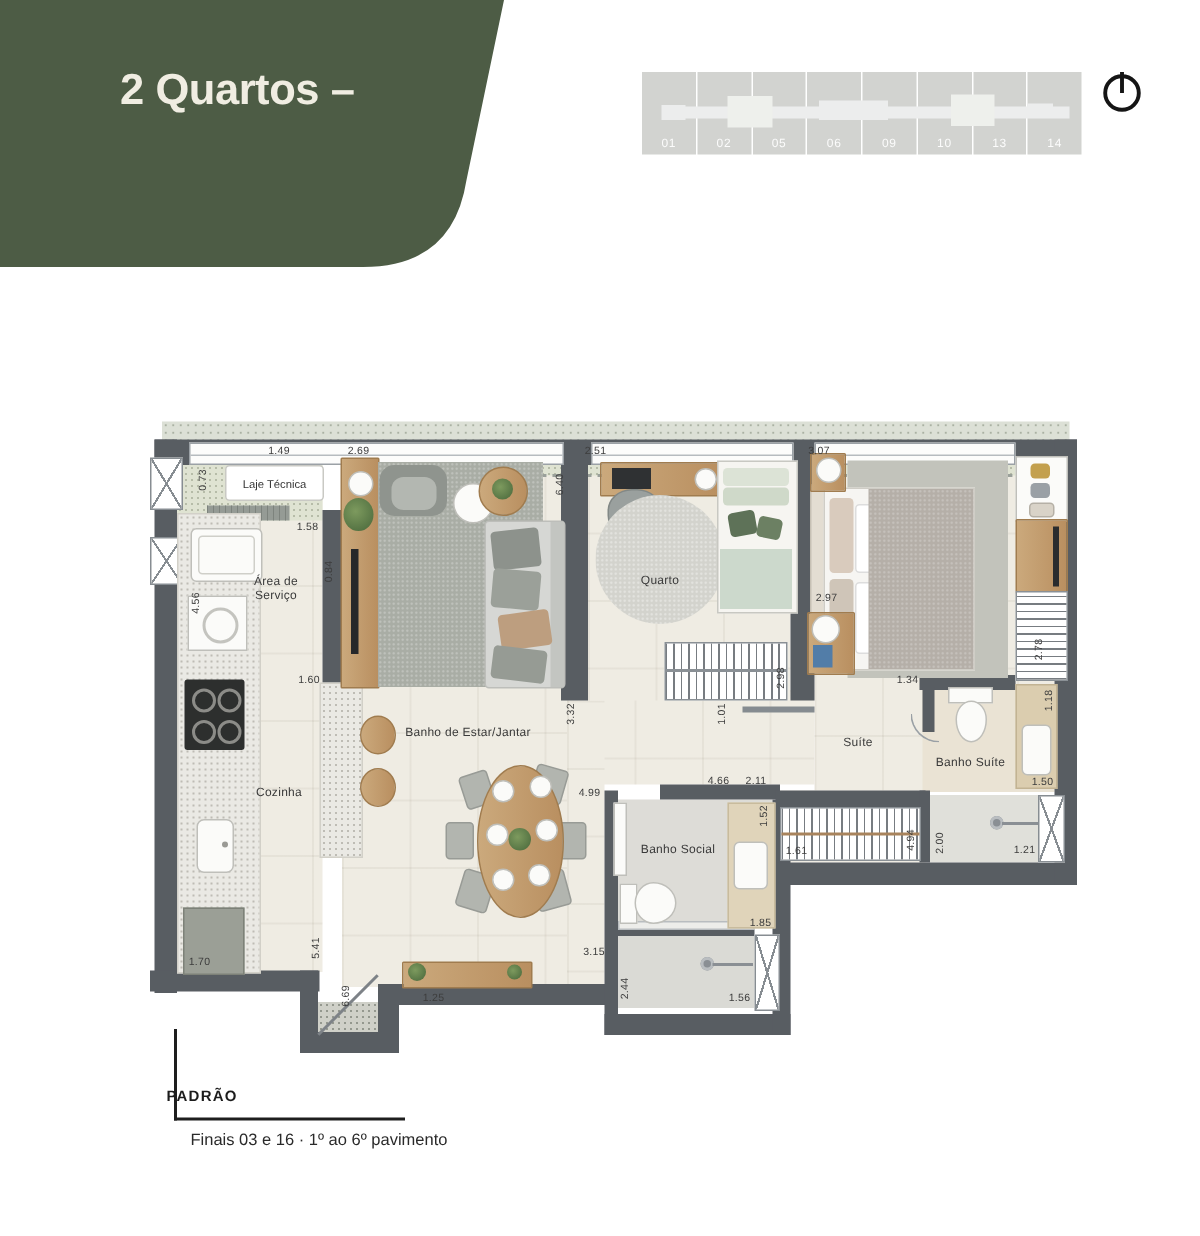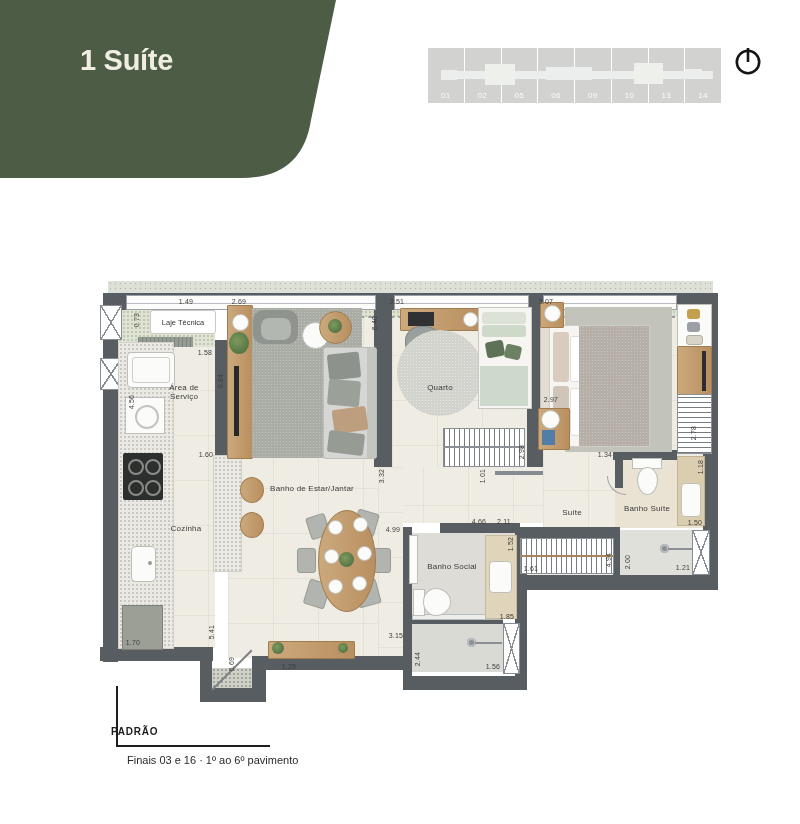--- a/index.html
+++ b/index.html
@@ -47,21 +47,21 @@
   #f-label{position:absolute;left:111px;top:726px;font-size:10px;font-weight:bold;letter-spacing:.8px;color:#1c1c1c}
   #f-note{position:absolute;left:127px;top:754px;font-size:11px;color:#2a2a2a}
 </style>
 </head>
 <body>
 
 <svg class="a" style="left:0;top:0" width="340" height="180" viewBox="0 0 340 180">
   <path d="M0,0 H336 L311,120 Q302,178 242,178 H0 Z" fill="#4d5c45"></path>
 </svg>
 <div id="badge-text">
-  <div>1 Suíte</div>
+  <div>2 Quartos –</div>
 </div>
 
 <div id="keyplan">
   <div class="krow bot">
     <div class="kcell">01</div>
     <div class="kcell">02</div>
     <div class="kcell">05</div>
     <div class="kcell">06</div>
     <div class="kcell">09</div>
     <div class="kcell">10</div>
@@ -257,21 +257,21 @@
   <div class="shead" style="left:367px;top:358px"></div>
   <div class="sarm" style="left:375px;top:362px;width:27px"></div>
 
   <div class="mat" style="left:112px;top:388px;width:40px;height:20px"></div>
   <div class="a" style="left:104px;top:389px;width:56px;height:2px;background:#7d8287;transform:rotate(-45deg)"></div>
 
   <div class="rlabel" style="left:84px;top:112px;white-space:normal;width:56px">Área de Serviço</div>
   <div class="rlabel" style="left:86px;top:248px">Cozinha</div>
   <div class="rlabel" style="left:212px;top:208px">Banho de Estar/Jantar</div>
   <div class="rlabel" style="left:340px;top:107px">Quarto</div>
-  <div class="rlabel" style="left:472px;top:232px">Suíte</div>
+  <div class="rlabel" style="left:472px;top:215px">Suíte</div>
   <div class="rlabel" style="left:547px;top:228px">Banho Suíte</div>
   <div class="rlabel" style="left:352px;top:286px">Banho Social</div>
 
   <span class="dim" style="left:86px;top:21px">1.49</span>
   <span class="dim" style="left:139px;top:21px">2.69</span>
   <span class="dim v" style="left:36px;top:40px">0.73</span>
   <span class="dim" style="left:105px;top:72px">1.58</span>
   <span class="dim v" style="left:120px;top:101px">0.84</span>
   <span class="dim v" style="left:31px;top:122px">4.56</span>
   <span class="dim" style="left:106px;top:174px">1.60</span>

